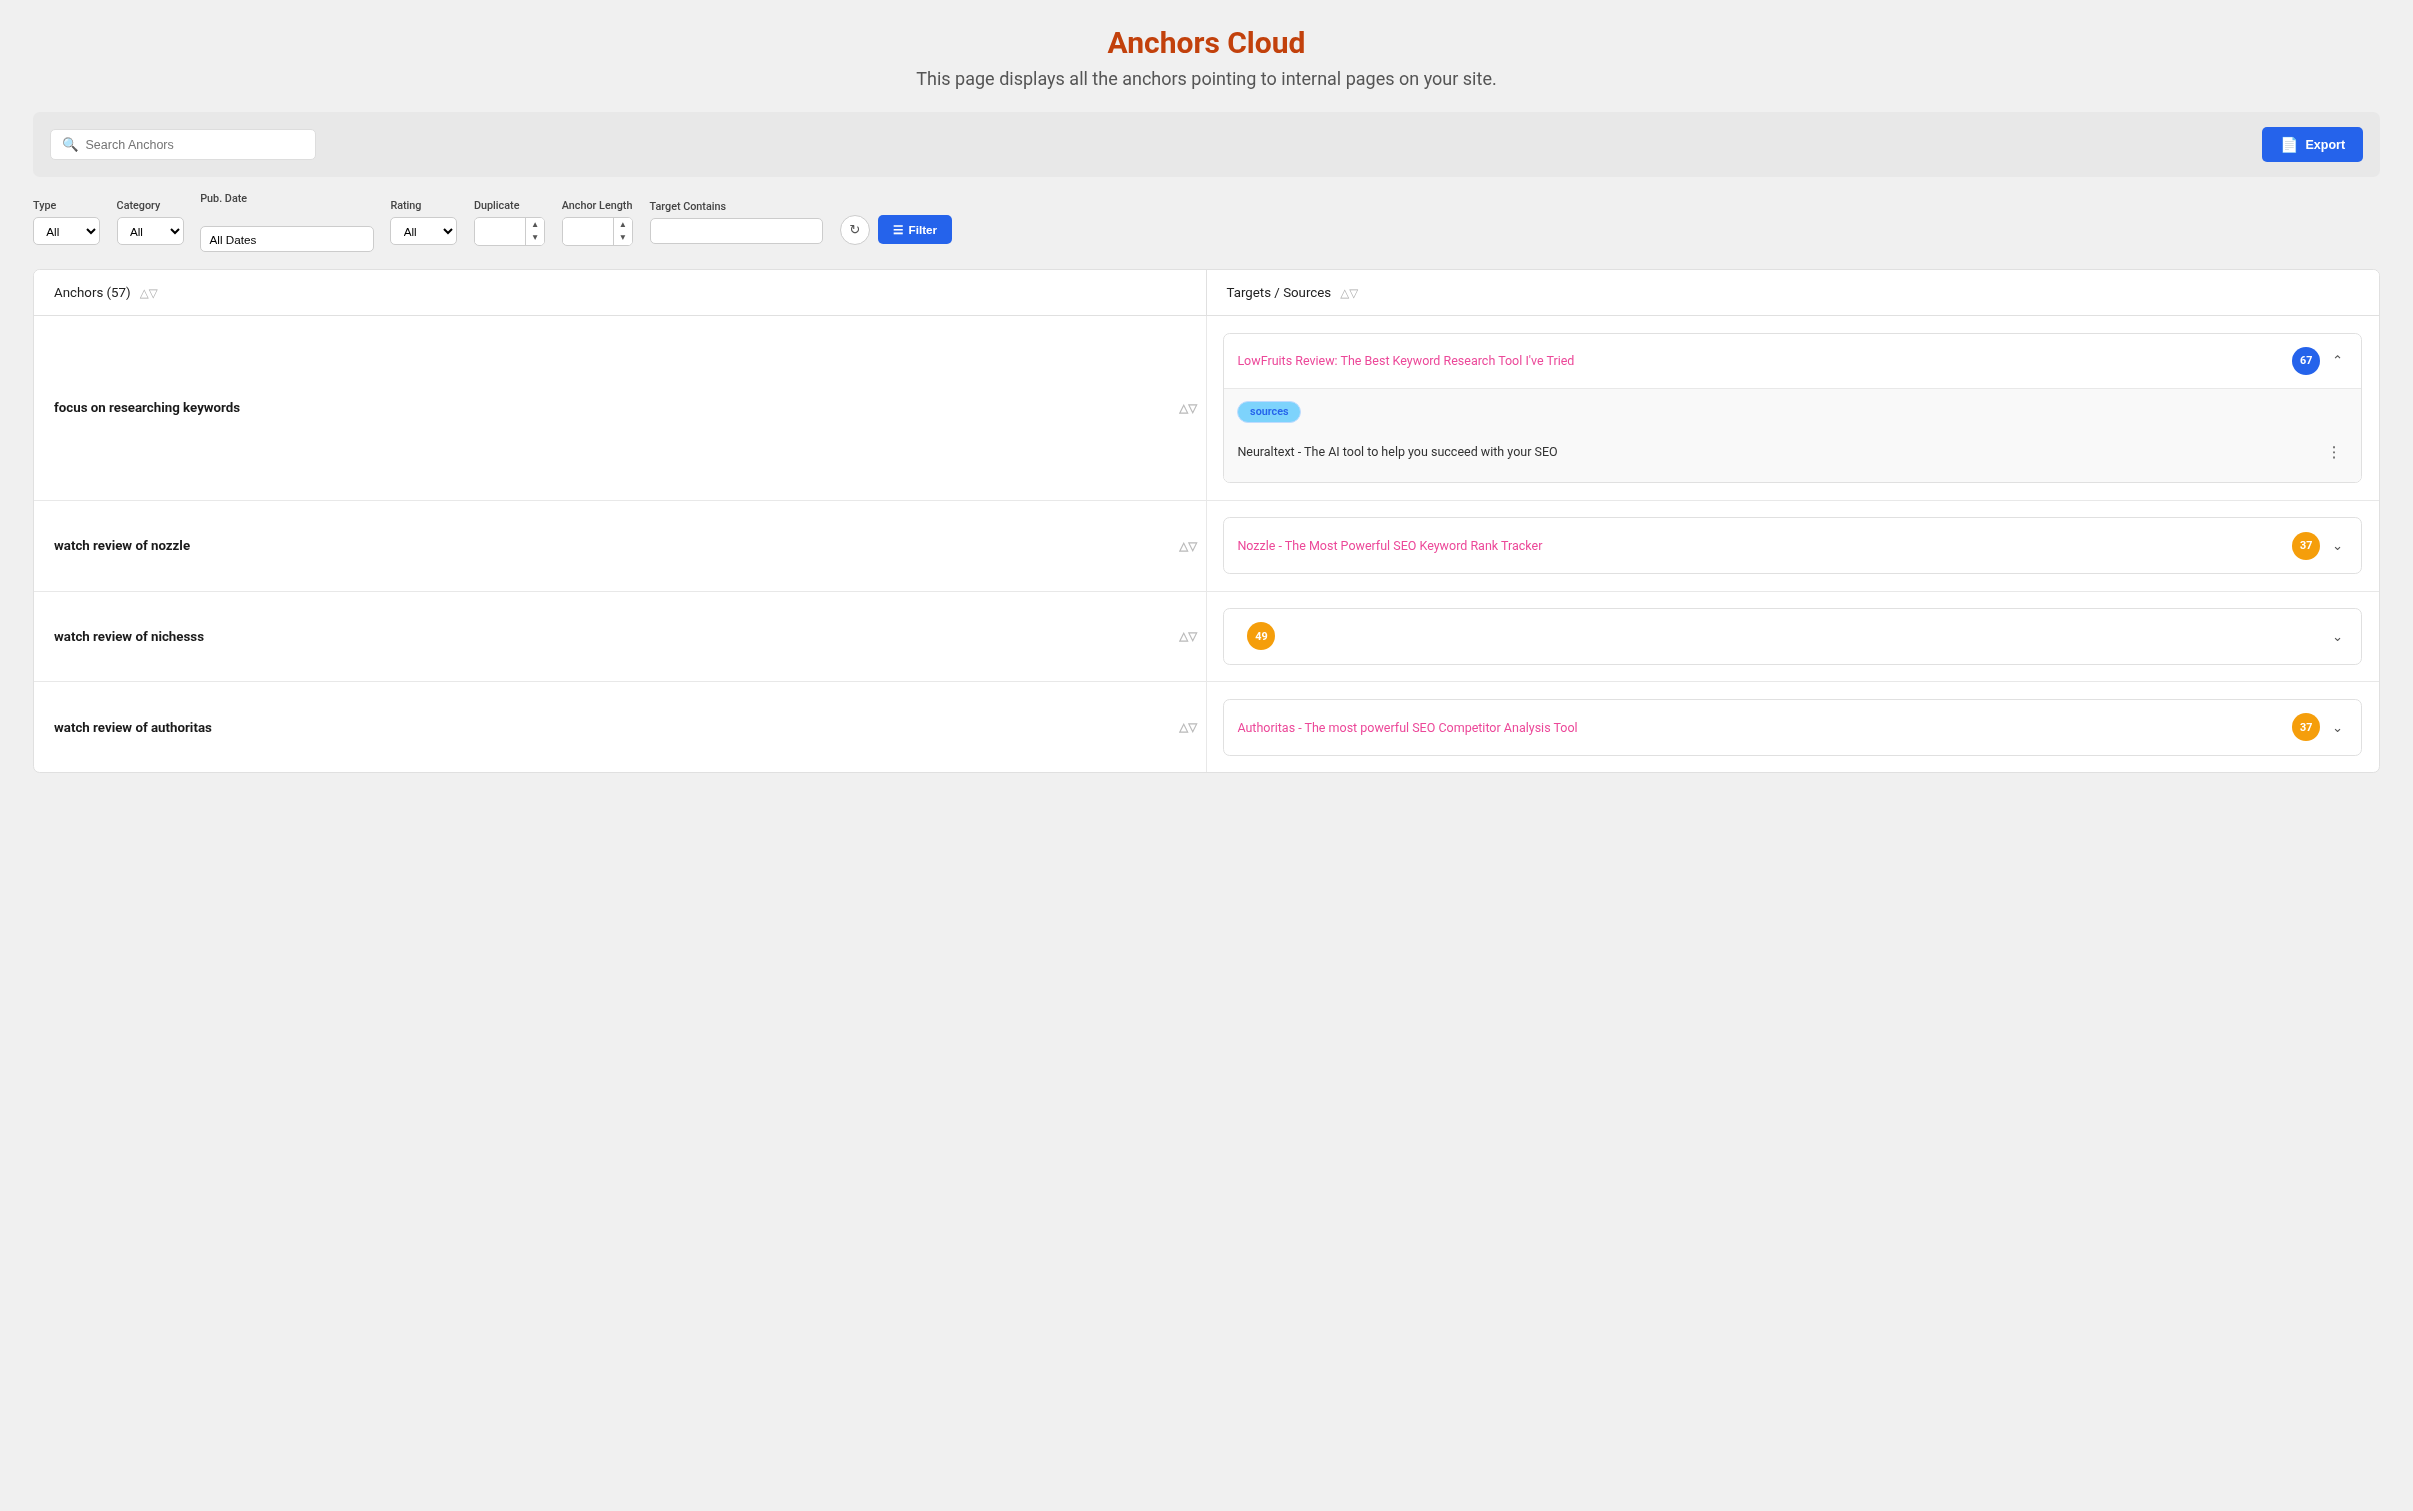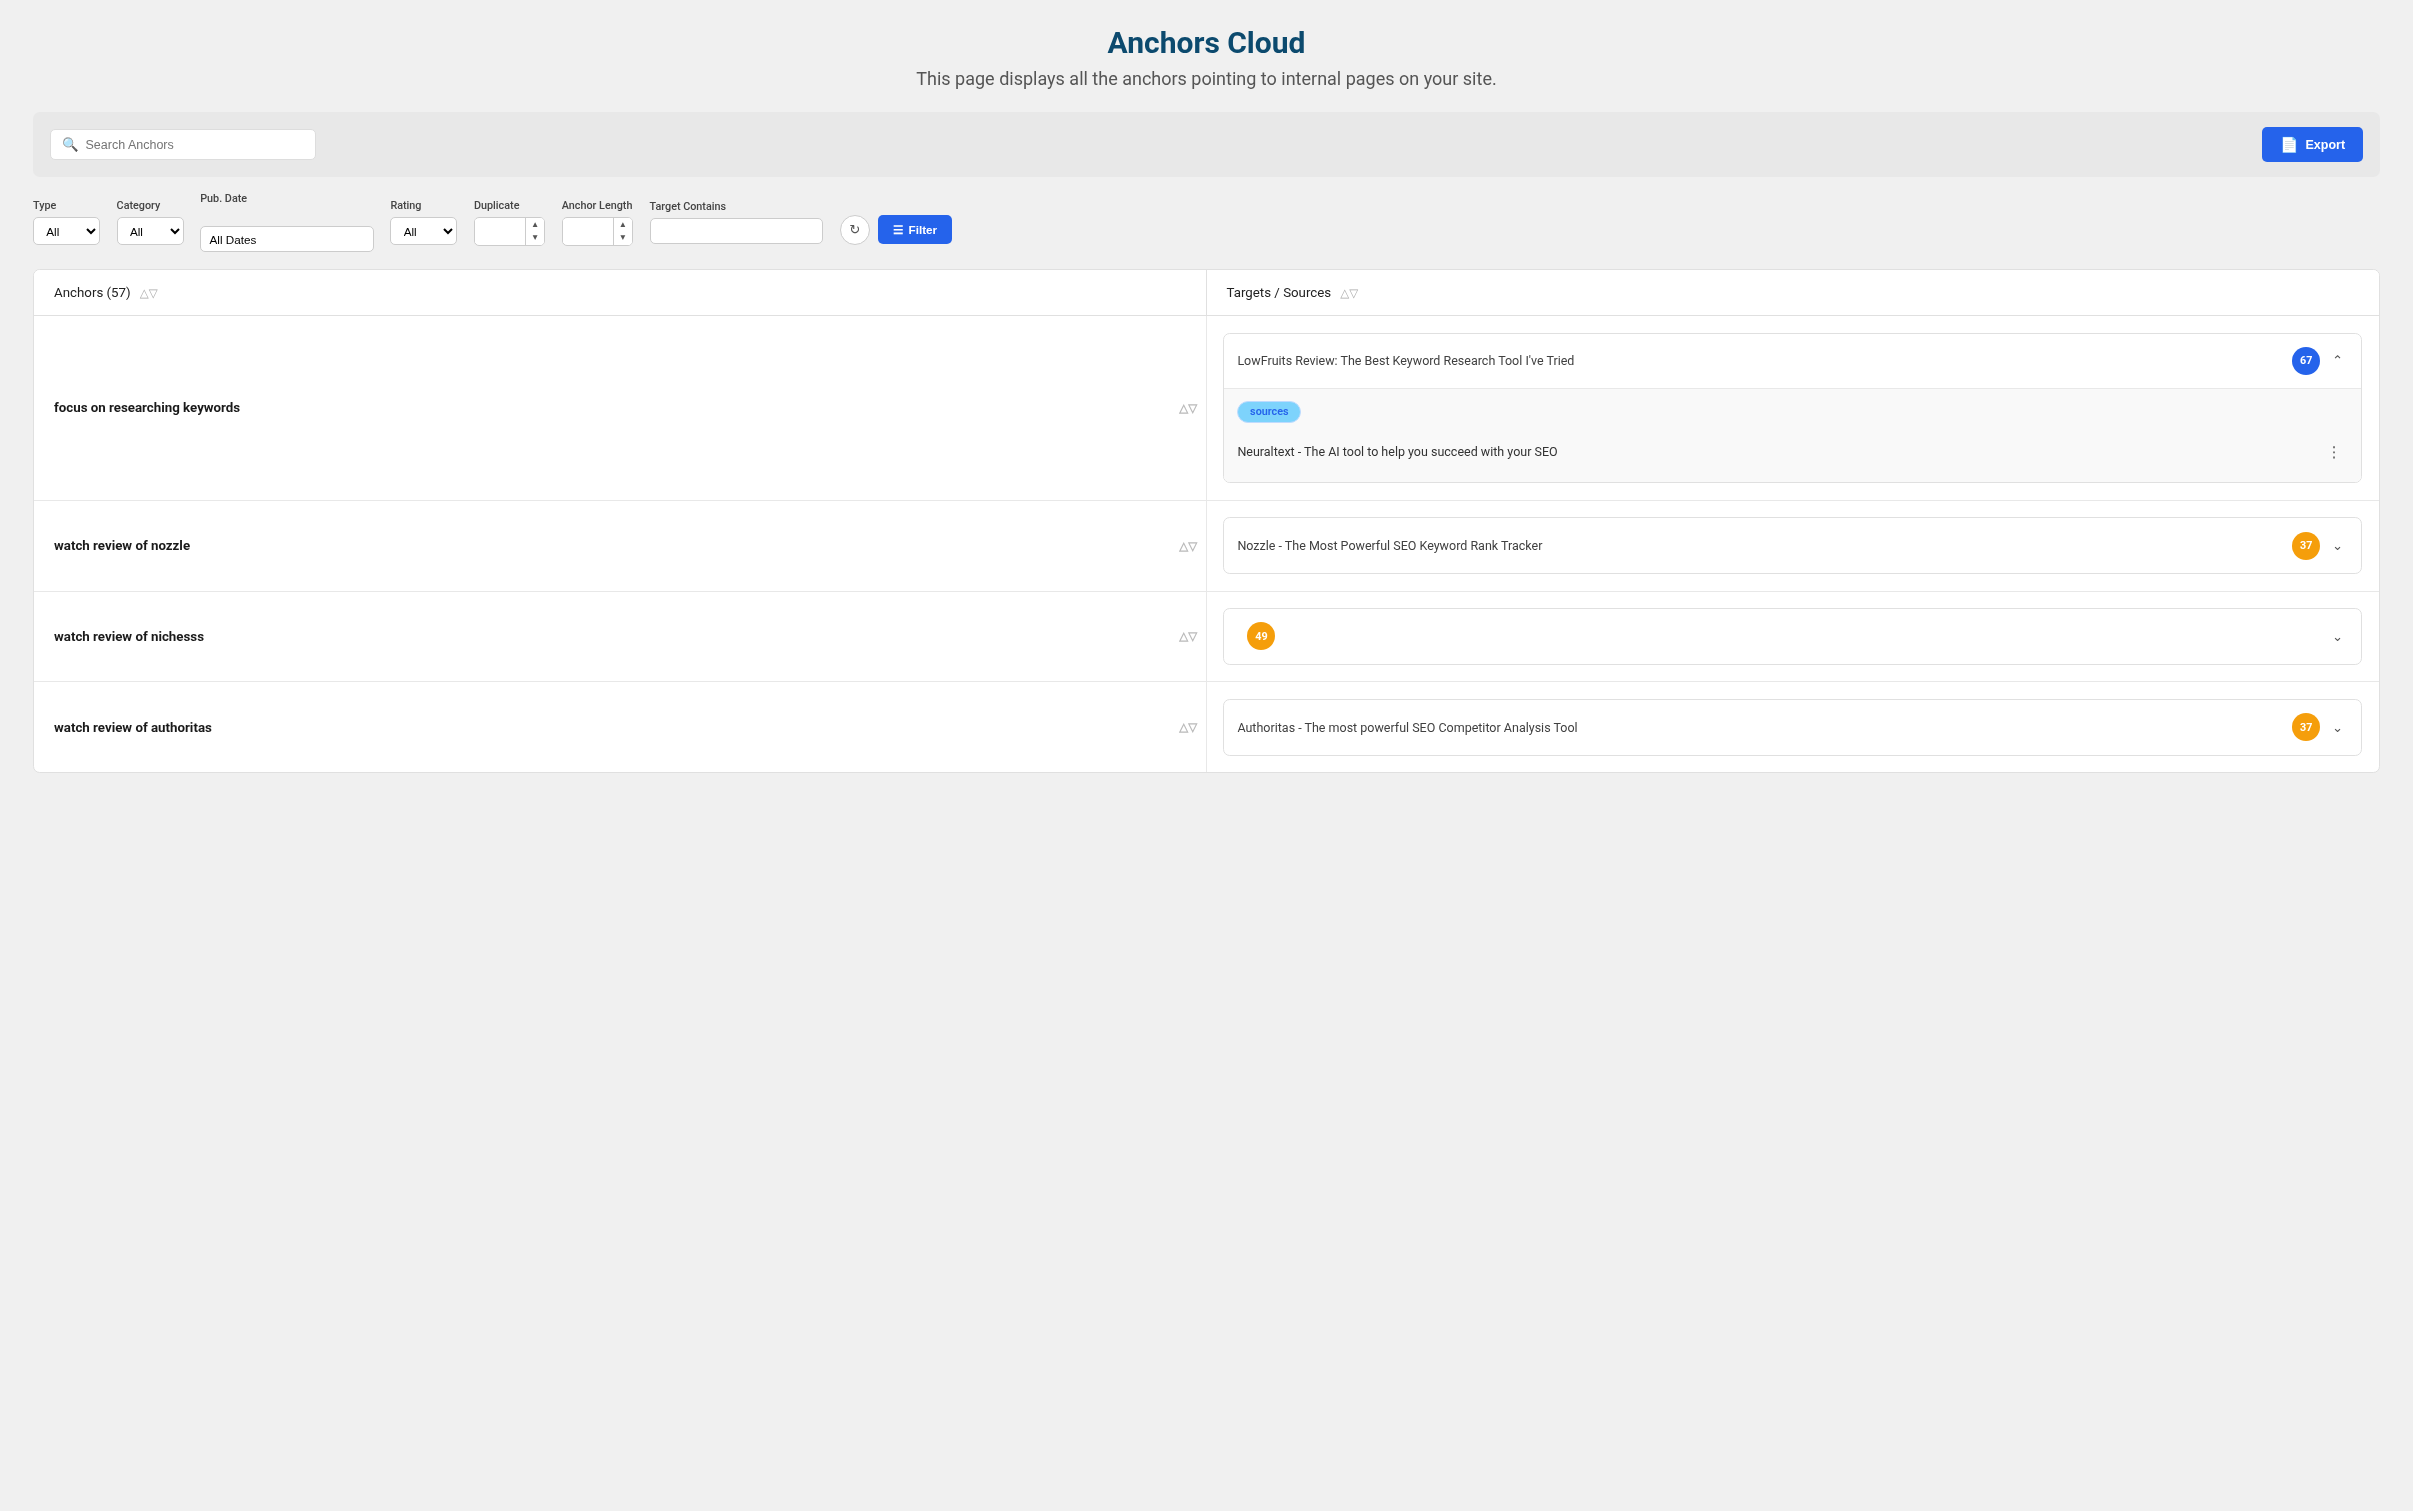--- a/index.html
+++ b/index.html
@@ -9,21 +9,21 @@
       min-height: 100vh;
       padding: 25px 33px;
     }
     .page-header {
       text-align: center;
       margin-bottom: 23px;
     }
     .page-title {
       font-size: 30px;
       font-weight: 700;
-      color: #0c4a6e;
+      color: #c2410c;
       margin-bottom: 8.3px;
     }
     .page-subtitle {
       font-size: 18px;
       color: #555;
     }
     .toolbar {
       background: #e8e8e8;
       border-radius: 6.7px;
       padding: 15px 16.6px;
@@ -224,21 +224,21 @@
       overflow: hidden;
     }
     .target-card-row {
       display: flex;
       align-items: center;
       justify-content: space-between;
       padding: 13.3px 13.3px;
     }
     .target-title {
       font-size: 12.5px;
-      color: #404040;
+      color: #ec4899;
       flex: 1;
     }
     .target-badge {
       border-radius: 50%;
       width: 28px;
       height: 28px;
       display: flex;
       align-items: center;
       justify-content: center;
       font-size: 10.8px;

